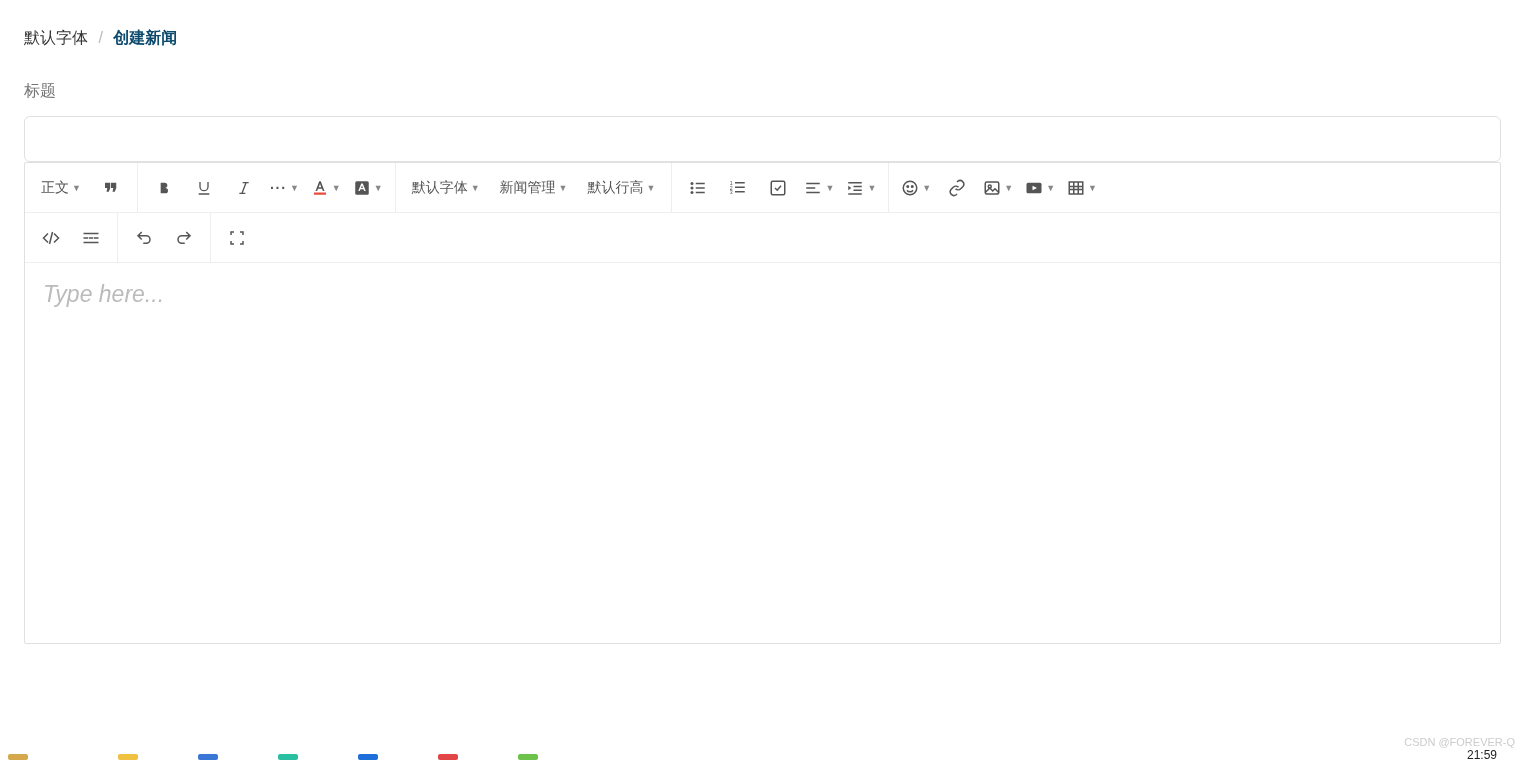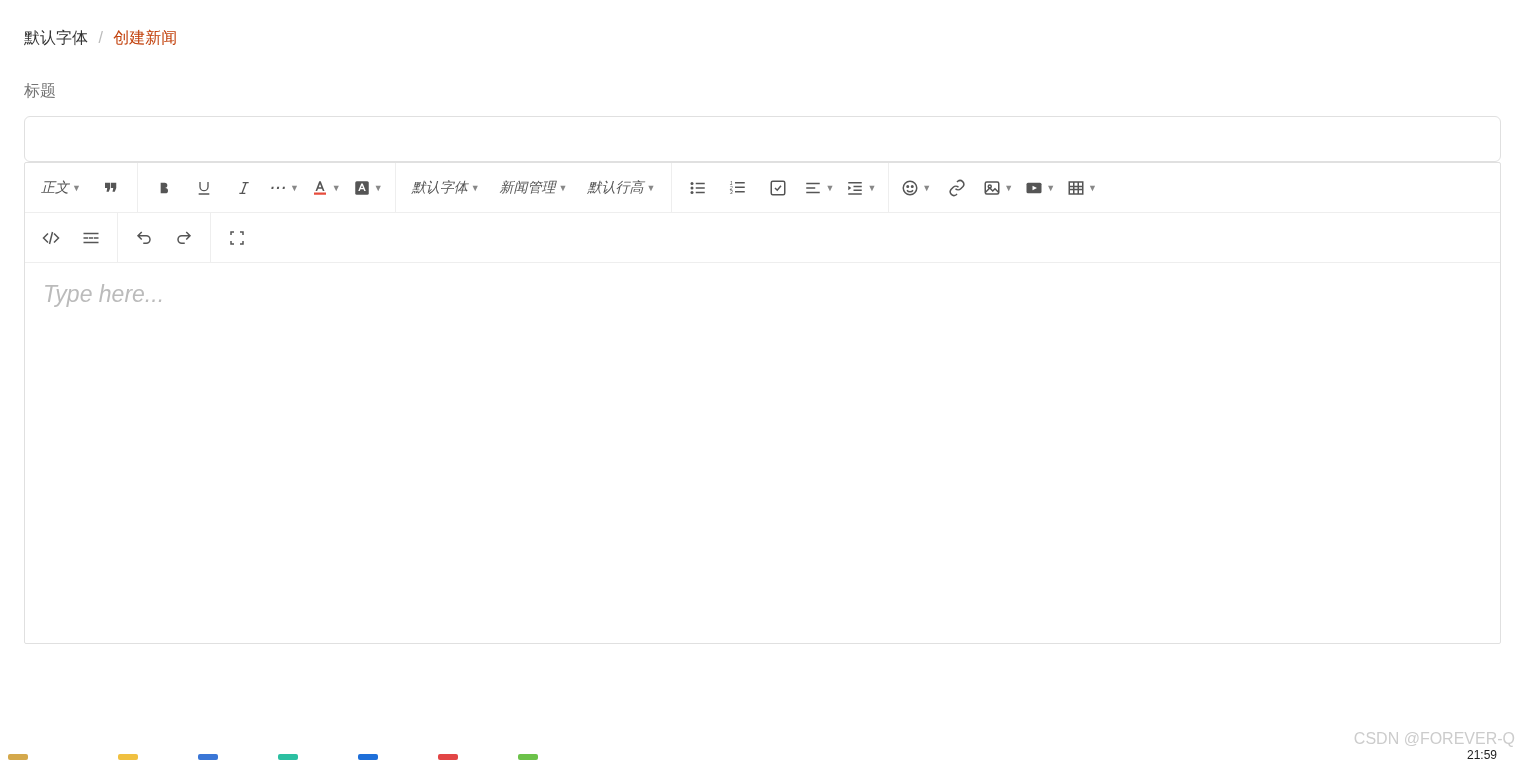--- a/index.html
+++ b/index.html
@@ -9,21 +9,21 @@
     color: #323232;
     width: 1525px;
   }
   .page { padding: 0 24px; }
   .breadcrumb {
     padding: 28px 0 14px 0;
     font-size: 16px;
     color: #333;
   }
   .breadcrumb .sep { color: #bbb; margin: 0 6px; }
-  .breadcrumb .current { color: #c2410c; }
+  .breadcrumb .current { color: #0c4a6e; font-weight: bold; }
   .form-label {
     font-size: 16px;
     color: #737373;
     margin: 18px 0 14px 0;
   }
   .title-input {
     width: 100%;
     height: 46px;
     border: 1px solid #e0e0e0;
     border-radius: 6px;
@@ -45,21 +45,20 @@
     flex-wrap: wrap;
     width: 100%;
   }
   .tb-row:first-child { border-bottom: 1px solid #eee; }
   .tb-group {
     display: flex;
     align-items: center;
     border-right: 1px solid #eee;
     padding: 0 6px;
     height: 49px;
-    font-style: italic;
   }
   .tb-group:last-child { border-right: none; }
   .tb-btn {
     display: inline-flex;
     align-items: center;
     justify-content: center;
     min-width: 40px;
     height: 40px;
     padding: 0 6px;
     cursor: pointer;
@@ -83,21 +82,21 @@
     min-height: 380px;
     padding: 18px;
     font-size: 23px;
     font-style: italic;
     color: #bbb;
   }
   .watermark {
     position: fixed;
     bottom: 12px;
     right: 10px;
-    font-size: 16px;
+    font-size: 11px;
     color: #ccc;
     font-family: Arial, sans-serif;
   }
   .time-hint {
     position: fixed;
     bottom: -2px;
     right: 28px;
     font-size: 12px;
     color: #222;
   }

